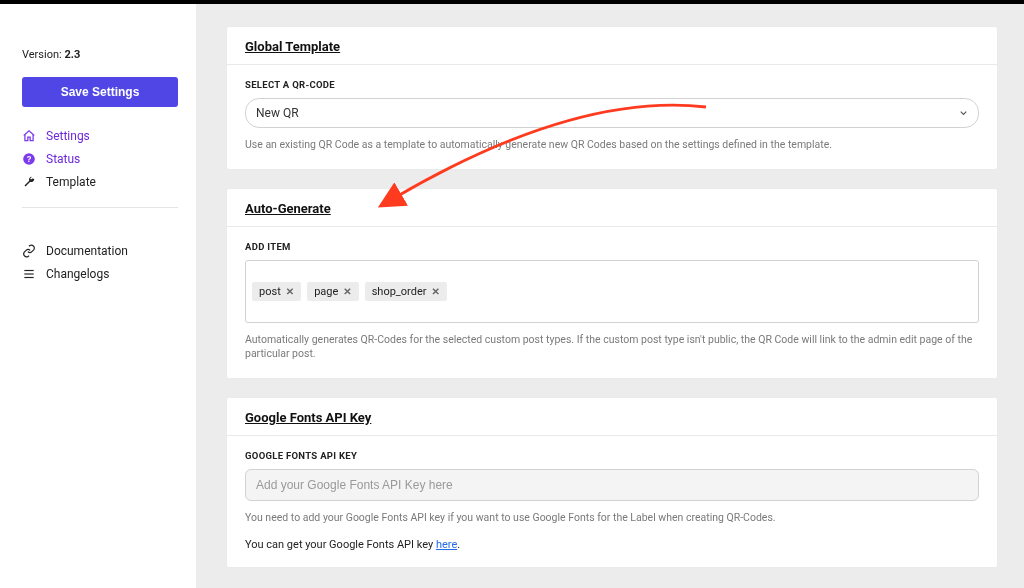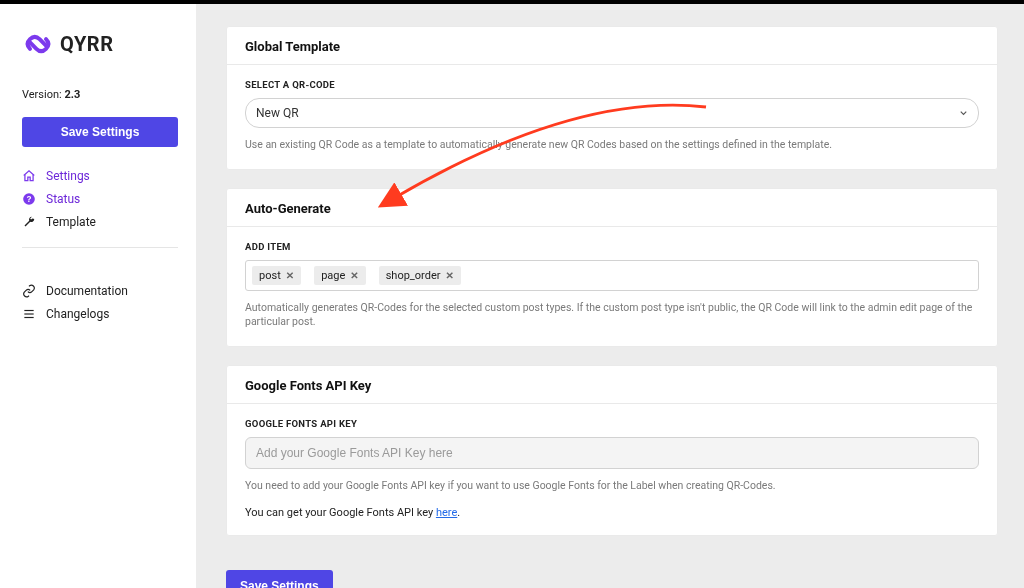--- a/index.html
+++ b/index.html
@@ -14,52 +14,43 @@
   .version strong { font-weight:700; }
   .btn-primary { display:inline-block; background:#4f46e5; color:#fff; font-size:12px; font-weight:700; padding:8px 12px; border:none; border-radius:3px; cursor:pointer; margin-top:16px; }
   .btn-primary.big { padding:9px 14px; font-size:12px; }
   .side-nav { margin-top:22px; display:flex; flex-direction:column; gap:9px; }
   .side-item { display:flex; align-items:center; gap:10px; font-size:12px; color:#222; cursor:pointer; }
   .side-item.active { color:#6d28d9; }
   .side-item .icon { width:14px; height:14px; display:inline-flex; align-items:center; justify-content:center; }
   .side-sep { border:none; border-top:1px solid #e5e5e5; margin:18px 0 14px 0; }
   .main { flex:1; padding:22px 26px 30px 30px; overflow:auto; }
   .card { background:#fff; border-radius:3px; margin-bottom:18px; border:1px solid #eaeaea; }
-  .card-head { padding:12px 18px 10px 18px; font-size:13px; font-weight:700; border-bottom:1px solid #e9e9e9; }
+  .card-head { padding:12px 18px 10px 18px; font-size:13px; font-weight:700; border-bottom:1px solid #e9e9e9;text-decoration:underline; }
   .card-body { padding:14px 18px 16px 18px; }
   .field-label { font-size:9.5px; font-weight:700; letter-spacing:0.3px; color:#222; text-transform:uppercase; margin-bottom:8px; }
   .select-wrap { position:relative; }
   .select-input { width:100%; border:1px solid #d2d2d2; border-radius:14px; padding:7px 28px 7px 10px; font-size:12px; color:#333; background:#fff; appearance:none; cursor:pointer; }
   .select-wrap .chev { position:absolute; right:10px; top:50%; transform:translateY(-50%); pointer-events:none; color:#555; }
   .help { font-size:10.5px; color:#7a7a7a; margin-top:10px; line-height:1.4; }
-  .tag-input { border:1px solid #d2d2d2; border-radius:3px; padding:5px 6px; display:flex; gap:13px; flex-wrap:wrap; min-height:30px; cursor:text; background:#fff; }
+  .tag-input { border:1px solid #d2d2d2; border-radius:3px; padding:21px 6px; display:flex; gap:6px; flex-wrap:wrap; min-height:30px; cursor:text; background:#fff; }
   .tag { background:#ececec; border-radius:2px; padding:3px 7px; font-size:11px; color:#222; display:inline-flex; align-items:center; gap:5px; }
   .tag .x { font-size:10px; color:#666; cursor:pointer; font-weight:600; }
   .text-input { width:100%; border:1px solid #d2d2d2; border-radius:6px; padding:8px 10px; font-size:12px; background:#f4f4f4; color:#333; }
   .text-input::placeholder { color:#9a9a9a; }
   .note { font-size:11px; color:#222; margin-top:12px; }
   .note a { color:#246be8; text-decoration:underline; cursor:pointer; }
   .arrow-overlay { position:absolute; pointer-events:none; }
   .main-wrap { position:relative; }
 </style>
 </head>
 <body>
 
 <div class="topbar"></div>
 <div class="app">
   <aside class="sidebar">
-    <div class="logo-row">
-      <span class="logo-mark">
-        <svg viewBox="0 0 40 40" fill="none">
-            <path d="M10 26 Q4 20 10 14 Q16 8 22 14 L30 22" stroke="#7c3aed" stroke-width="5" stroke-linecap="round" fill="none"></path>
-            <path d="M30 14 Q36 20 30 26 Q24 32 18 26 L10 18" stroke="#7c3aed" stroke-width="5" stroke-linecap="round" fill="none"></path>
-          </svg>
-      </span>
-      <span class="logo-text">QYRR</span>
-    </div>
 
     <div class="version">
       <span>Version:</span>
       <strong>2.3</strong>
     </div>
 
     <button class="btn-primary">Save Settings</button>
 
     <nav class="side-nav">
       <div class="side-item active">

